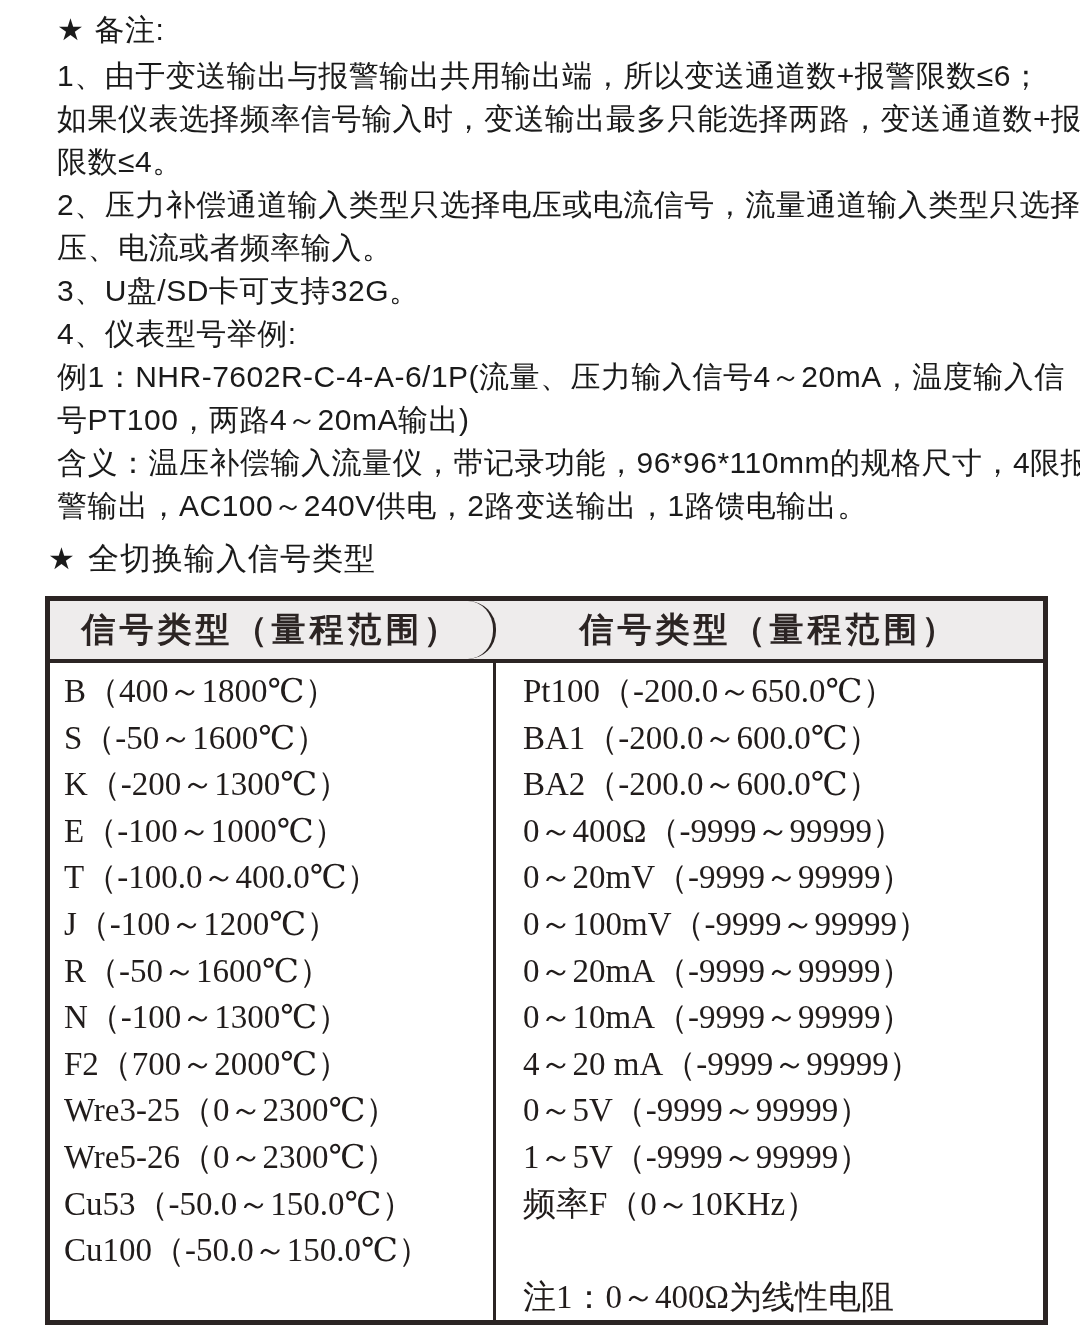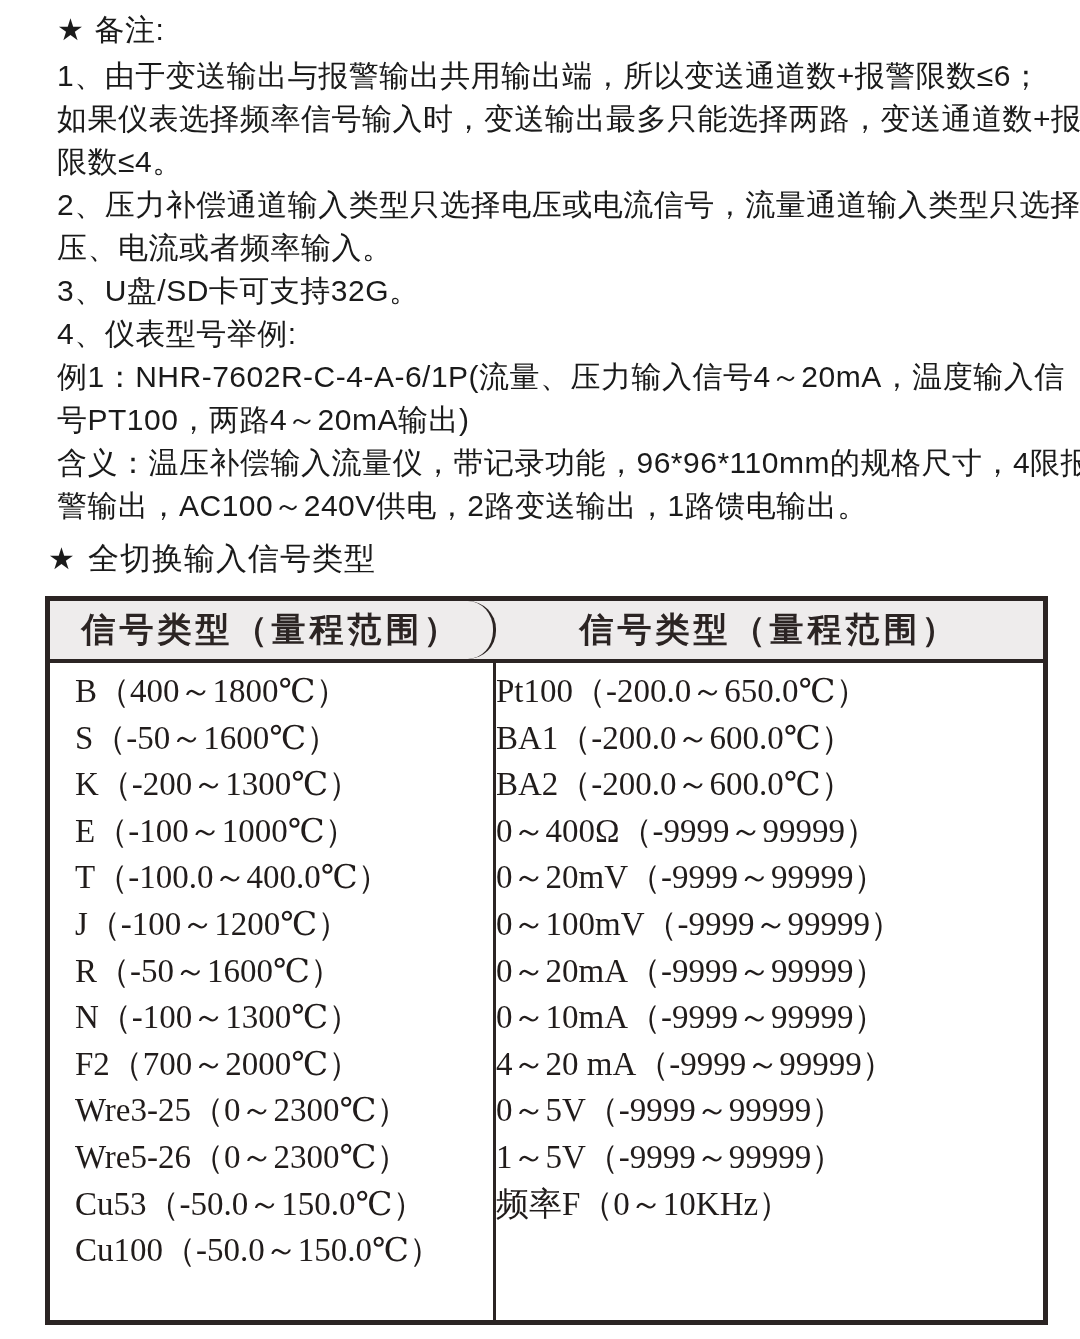--- a/index.html
+++ b/index.html
@@ -79,24 +79,25 @@
     display:flex;
     height:657px;
   }
   .sig-col{
     padding-top:5px;
     box-sizing:border-box;
   }
   .sig-col.left{
     width:446px;
     border-right:3px solid #2b2423;
-    padding-left:25px;
+    padding-left:14px;
   }
   .sig-col.right{
     flex:1;
+    padding-left:27px;
   }
   .cell-line{
     font-size:33px;
     line-height:46.6px;
     white-space:nowrap;
     color:#211c1b;
   }
 </style>
 </head>
 <body>
@@ -154,15 +155,16 @@
         <div class="cell-line">0～400Ω（-9999～99999）</div>
         <div class="cell-line">0～20mV（-9999～99999）</div>
         <div class="cell-line">0～100mV（-9999～99999）</div>
         <div class="cell-line">0～20mA（-9999～99999）</div>
         <div class="cell-line">0～10mA（-9999～99999）</div>
         <div class="cell-line">4～20 mA（-9999～99999）</div>
         <div class="cell-line">0～5V（-9999～99999）</div>
         <div class="cell-line">1～5V（-9999～99999）</div>
         <div class="cell-line">频率F（0～10KHz）</div>
         <div class="cell-line">&nbsp;</div>
+        <div class="cell-line">注1：0～400Ω为线性电阻</div>
       </div>
   </div>
 </div>
 
 </body></html>

